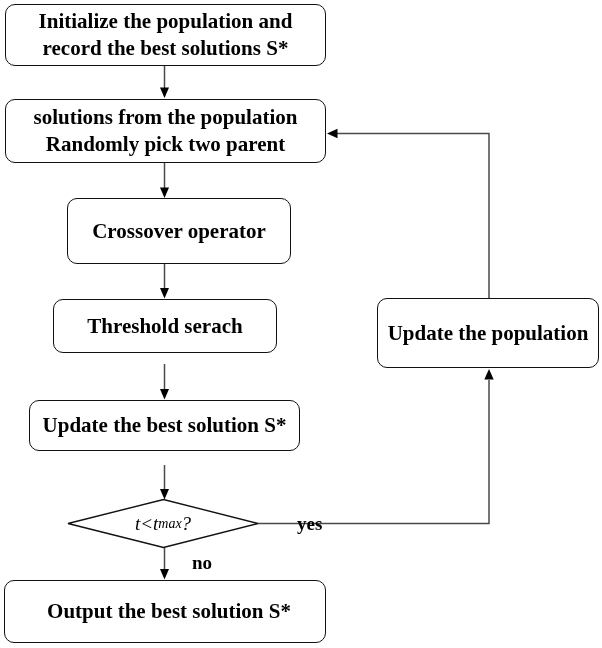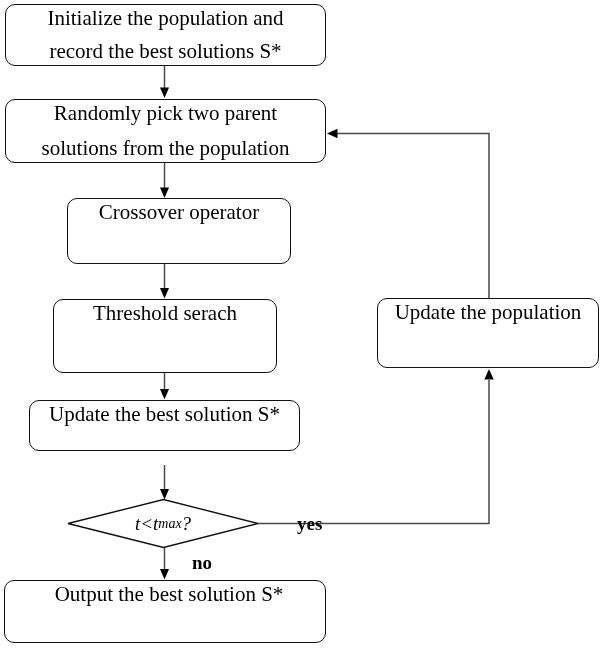--- a/index.html
+++ b/index.html
@@ -18,30 +18,31 @@
   }
   .node {
     position: absolute;
     box-sizing: border-box;
     background: #ffffff;
     border: 1.5px solid #111111;
     border-radius: 10px;
     display: flex;
     flex-direction: column;
     align-items: center;
-    justify-content: space-between;
+    justify-content: center;
     text-align: center;
     font-size: 21px;
     line-height: 27px;
     white-space: nowrap;
+    font-weight: bold;
   }
   #n-init   { left: 5px;   top: 4px;   width: 321px; height: 62px; }
   #n-pick   { left: 5px;   top: 99px;  width: 321px; height: 64px; }
   #n-cross  { left: 67px;  top: 198px; width: 224px; height: 66px; }
-  #n-thresh { left: 53px;  top: 299px; width: 224px; height: 74px; }
+  #n-thresh { left: 53px;  top: 299px; width: 224px; height: 54px; }
   #n-upbest { left: 29px;  top: 400px; width: 271px; height: 51px; }
   #n-output { left: 4px;   top: 580px; width: 322px; height: 63px; padding-left: 8px; }
   #n-uppop  { left: 377px; top: 298px; width: 222px; height: 70px; }
   .diamond-label {
     position: absolute;
     left: 68px; top: 500px; width: 190px; height: 48px;
     display: flex;
     align-items: center;
     justify-content: center;
     font-size: 19px;
@@ -92,22 +93,22 @@
 
     <polygon points="68,523.5 163.5,499.5 258,523.5 163.5,547.5" fill="#ffffff" stroke="#111111" stroke-width="1.4"></polygon>
   </svg>
 
   <div class="node" id="n-init">
     <div>Initialize the population and</div>
     <div>record the best solutions S*</div>
   </div>
 
   <div class="node" id="n-pick">
+    <div>solutions from the population</div>
     <div>Randomly pick two parent</div>
-    <div>solutions from the population</div>
   </div>
 
   <div class="node" id="n-cross">
     <div>Crossover operator</div>
   </div>
 
   <div class="node" id="n-thresh">
     <div>Threshold serach</div>
   </div>
 

